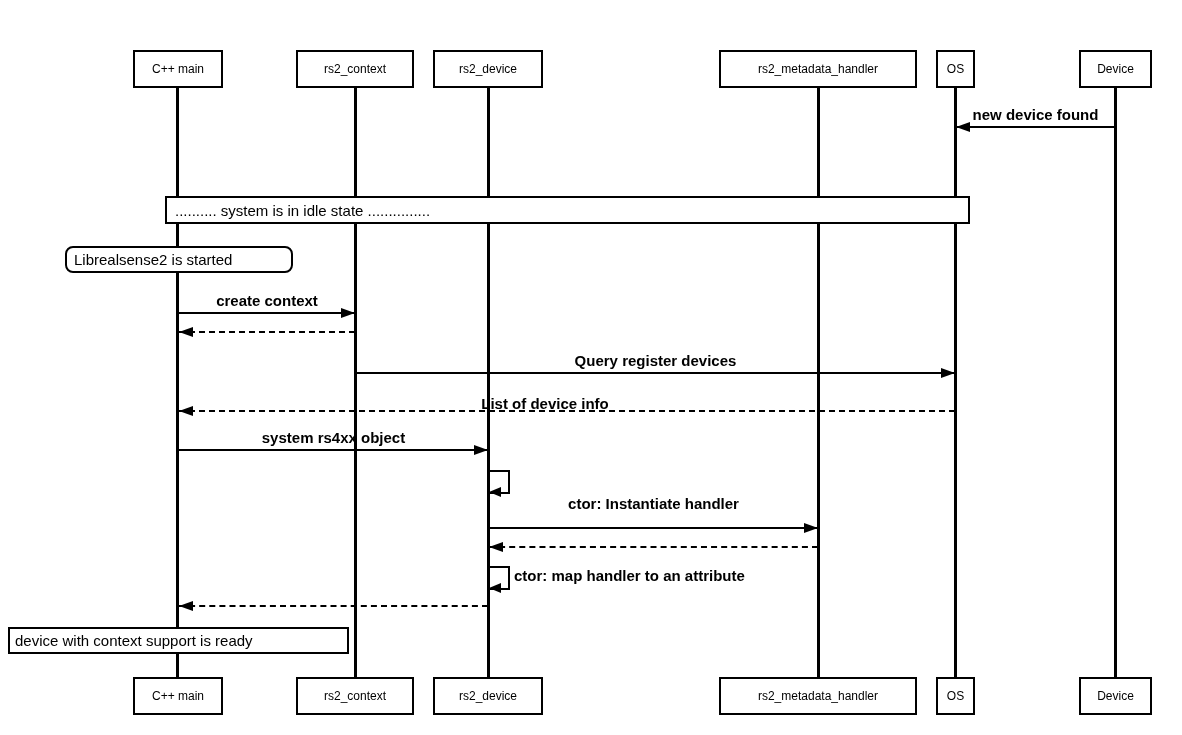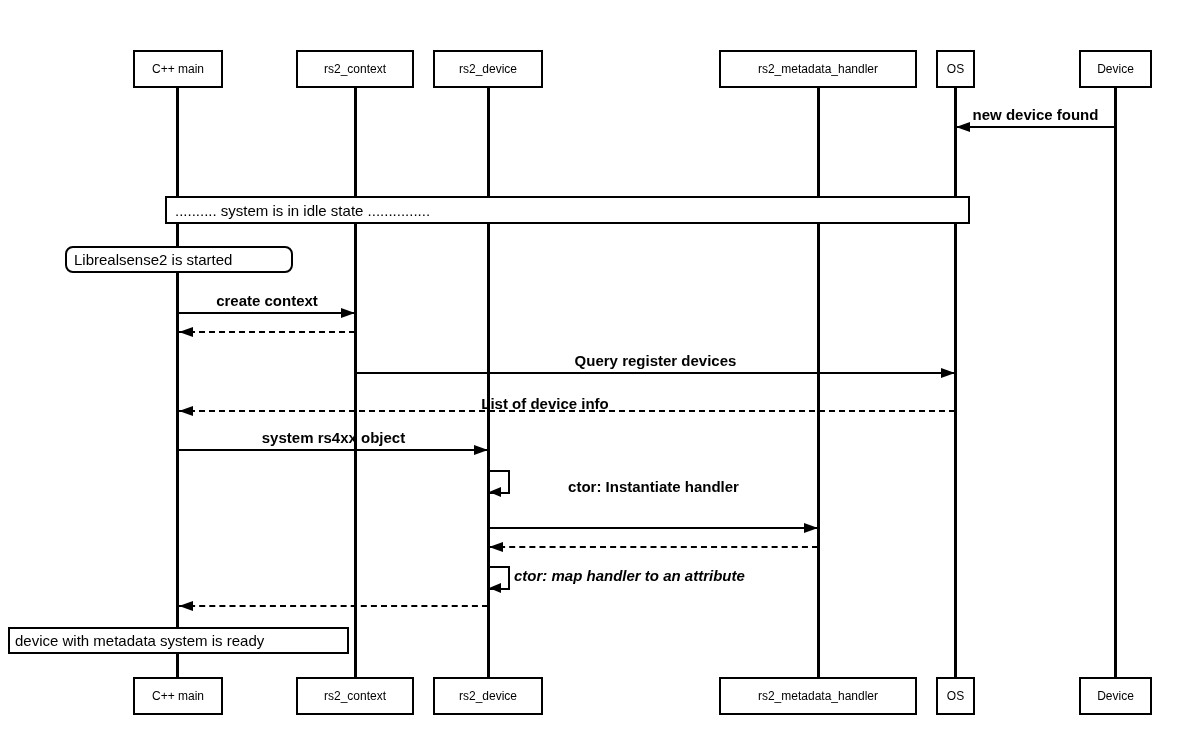--- a/index.html
+++ b/index.html
@@ -84,21 +84,21 @@
   <div class="lifeline" style="left:1114px;"></div>
 
 
   <div class="note" style="left:165px;top:196px;width:793px;height:24px;padding-left:8px;">
     <span>.......... system is in idle state ...............</span>
   </div>
   <div class="note" style="left:65px;top:246px;width:217px;height:23px;padding-left:7px;border-radius:8px;">
     <span>Librealsense2 is started</span>
   </div>
   <div class="note" style="left:8px;top:627px;width:332px;height:23px;padding-left:5px;">
-    <span>device with metadata system is ready</span>
+    <span>device with context support is ready</span>
   </div>
 
   <div class="msg" style="left:956px;top:126px;width:159px;"></div>
   <div class="head-l" style="left:956px;top:122px;"></div>
   <div class="mlabel" style="left:956px;top:106px;width:159px;">new device found</div>
 
   <div class="msg" style="left:179px;top:312px;width:176px;"></div>
   <div class="head-r" style="left:341px;top:308px;"></div>
   <div class="mlabel" style="left:179px;top:292px;width:176px;">create context</div>
 
@@ -115,28 +115,28 @@
 
   <div class="msg" style="left:179px;top:449px;width:309px;"></div>
   <div class="head-r" style="left:474px;top:445px;"></div>
   <div class="mlabel" style="left:179px;top:429px;width:309px;">system rs4xx object</div>
 
   <div class="selfloop" style="left:488px;top:470px;"></div>
   <div class="head-l small" style="left:489px;top:487px;"></div>
 
   <div class="msg" style="left:489px;top:527px;width:329px;"></div>
   <div class="head-r" style="left:804px;top:523px;"></div>
-  <div class="mlabel" style="left:489px;top:478px;width:329px;">ctor: Instantiate handler</div>
+  <div class="mlabel" style="left:489px;top:495px;width:329px;">ctor: Instantiate handler</div>
 
   <div class="msg dashed" style="left:489px;top:546px;width:329px;"></div>
   <div class="head-l" style="left:489px;top:542px;"></div>
 
   <div class="selfloop" style="left:488px;top:566px;"></div>
   <div class="head-l small" style="left:489px;top:583px;"></div>
-  <div class="mlabel left" style="left:514px;top:567px;width:300px;font-style:italic;">ctor: map handler to an attribute</div>
+  <div class="mlabel left" style="left:514px;top:567px;width:300px;">ctor: map handler to an attribute</div>
 
   <div class="msg dashed" style="left:179px;top:605px;width:309px;"></div>
   <div class="head-l" style="left:179px;top:601px;"></div>
 
   <div class="pbox" style="left:133px;top:50px;width:86px;">
     <span>C++ main</span>
   </div>
   <div class="pbox" style="left:296px;top:50px;width:114px;">
     <span>rs2_context</span>
   </div>

